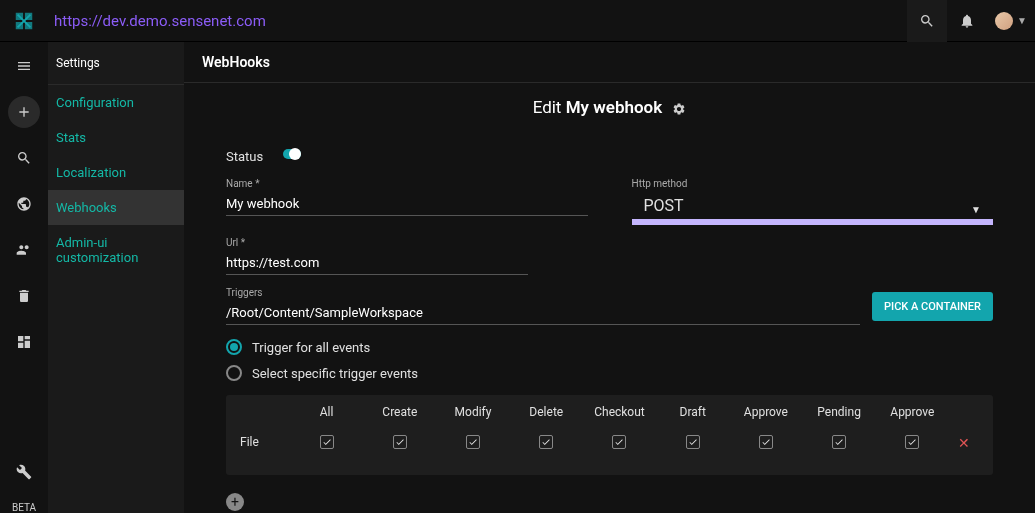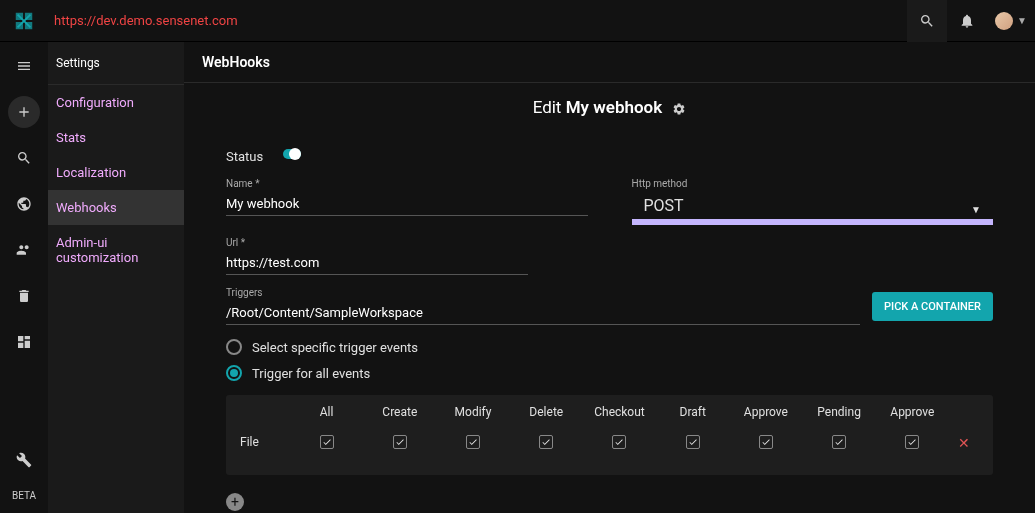--- a/index.html
+++ b/index.html
@@ -1,34 +1,34 @@
 <!DOCTYPE html>
 <html><head>
 <meta charset="utf-8">
 <style>
 *{box-sizing:border-box;margin:0;padding:0;font-family:Roboto,-apple-system,BlinkMacSystemFont,"Segoe UI",sans-serif}
 body{background:#121212;color:#e0e0e0;width:1035px;height:513px;overflow:hidden}
 .topbar{height:42px;background:#121212;display:flex;align-items:center;border-bottom:1px solid #000}
 .logo{width:48px;display:flex;align-items:center;justify-content:center}
 .logo svg{width:22px;height:22px}
-.url{flex:1;font-size:13px;color:#ef4444;padding-left:6px}
+.url{flex:1;font-size:15px;color:#8b5cf6;padding-left:6px}
 .tb-icon{width:40px;height:42px;display:flex;align-items:center;justify-content:center;cursor:pointer}
 .search-box{background:#1a1a1a;display:flex;align-items:center;justify-content:center;width:40px;height:42px}
 .avatar{width:18px;height:18px;border-radius:50%;background:linear-gradient(135deg,#e8c8a8,#d0a080);margin-right:2px}
 .av-wrap{display:flex;align-items:center;padding:0 8px;cursor:pointer}
 .chev{font-size:10px;margin-left:2px;color:#aaa}
 .main{display:flex;height:471px}
 .iconbar{width:48px;background:#121212;display:flex;flex-direction:column;align-items:center;padding-top:8px}
 .ib-btn{width:32px;height:32px;border-radius:50%;display:flex;align-items:center;justify-content:center;margin-bottom:14px;cursor:pointer}
 .ib-add{background:#2a2a2a}
 .ib-spacer{flex:1}
-.beta{font-size:10px;color:#ccc;margin-bottom:12px}
+.beta{font-size:10px;color:#ccc;margin-bottom:0}
 .sidebar{width:136px;background:#1a1a1a;display:flex;flex-direction:column}
 .sb-title{font-size:12px;color:#fff;padding:14px 0 14px 8px;border-bottom:1px solid #2a2a2a}
-.sb-item{font-size:13px;color:#f0abfc;padding:10px 0 10px 8px;cursor:pointer}
+.sb-item{font-size:13px;color:#14b8a6;padding:10px 0 10px 8px;cursor:pointer}
 .sb-item.active{background:#333}
 .content{flex:1;background:#121212;overflow-y:auto;padding:0}
 .ct-hdr{font-size:14px;font-weight:600;color:#fff;padding:12px 18px;border-bottom:1px solid #2a2a2a}
 .edit-title{text-align:center;font-size:17px;padding:14px 0;color:#fff}
 .edit-title .bold{font-weight:600}
 .gear-inline{display:inline-flex;vertical-align:middle;margin-left:6px}
 .form{padding:0 42px}
 .row{display:flex;gap:44px}
 .field{flex:1;margin-bottom:12px}
 .lbl{font-size:10px;color:#aaa;margin-bottom:3px;display:block}
@@ -180,28 +180,28 @@
       <div class="triggers-row">
         <div class="triggers-field field" style="margin-bottom:0">
           <span class="lbl">Triggers</span>
           <input class="inp" value="/Root/Content/SampleWorkspace" style="">
         </div>
         <button class="pick-btn">PICK A CONTAINER</button>
       </div>
 
       <div class="radio-grp">
         <div class="radio-row">
-          <div class="radio off"></div>
-          <span>Select specific trigger events</span>
-        </div>
-        <div class="radio-row">
           <div class="radio">
               <div class="radio-dot"></div>
             </div>
           <span>Trigger for all events</span>
+        </div>
+        <div class="radio-row">
+          <div class="radio off"></div>
+          <span>Select specific trigger events</span>
         </div>
       </div>
 
       <div class="table">
         <div class="tr">
           <div class="tc first"></div>
           <div class="tc">All</div>
           <div class="tc">Create</div>
           <div class="tc">Modify</div>
           <div class="tc">Delete</div>

